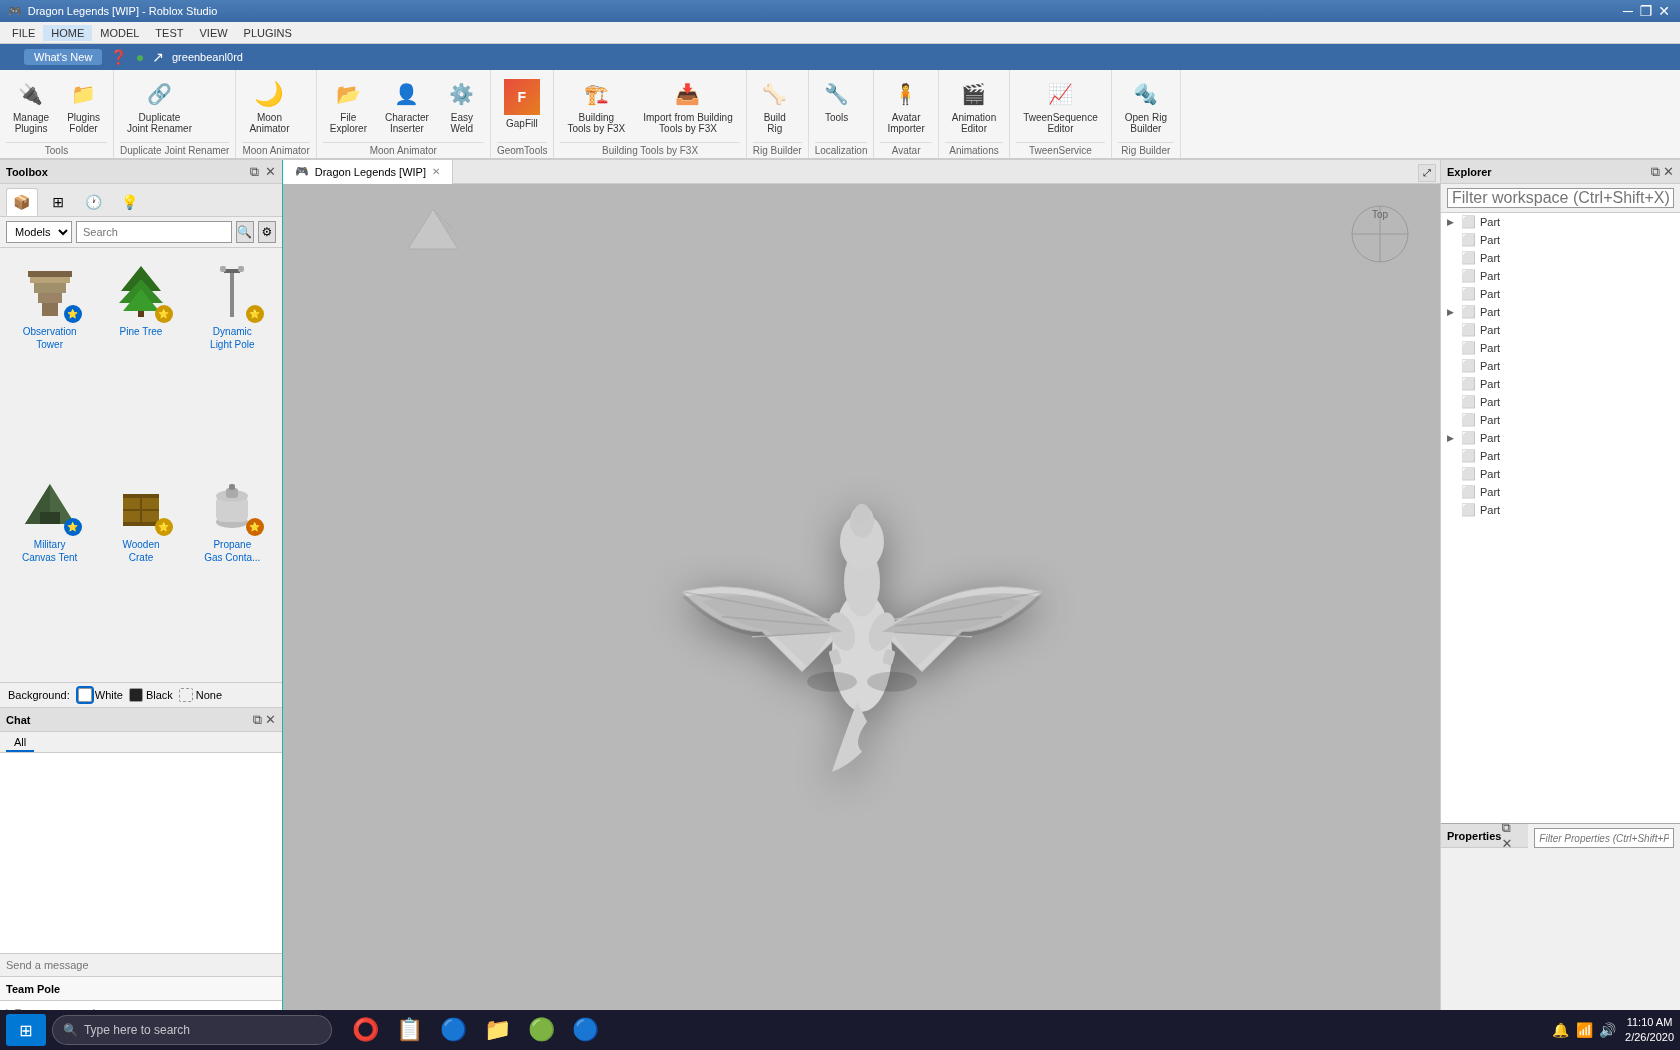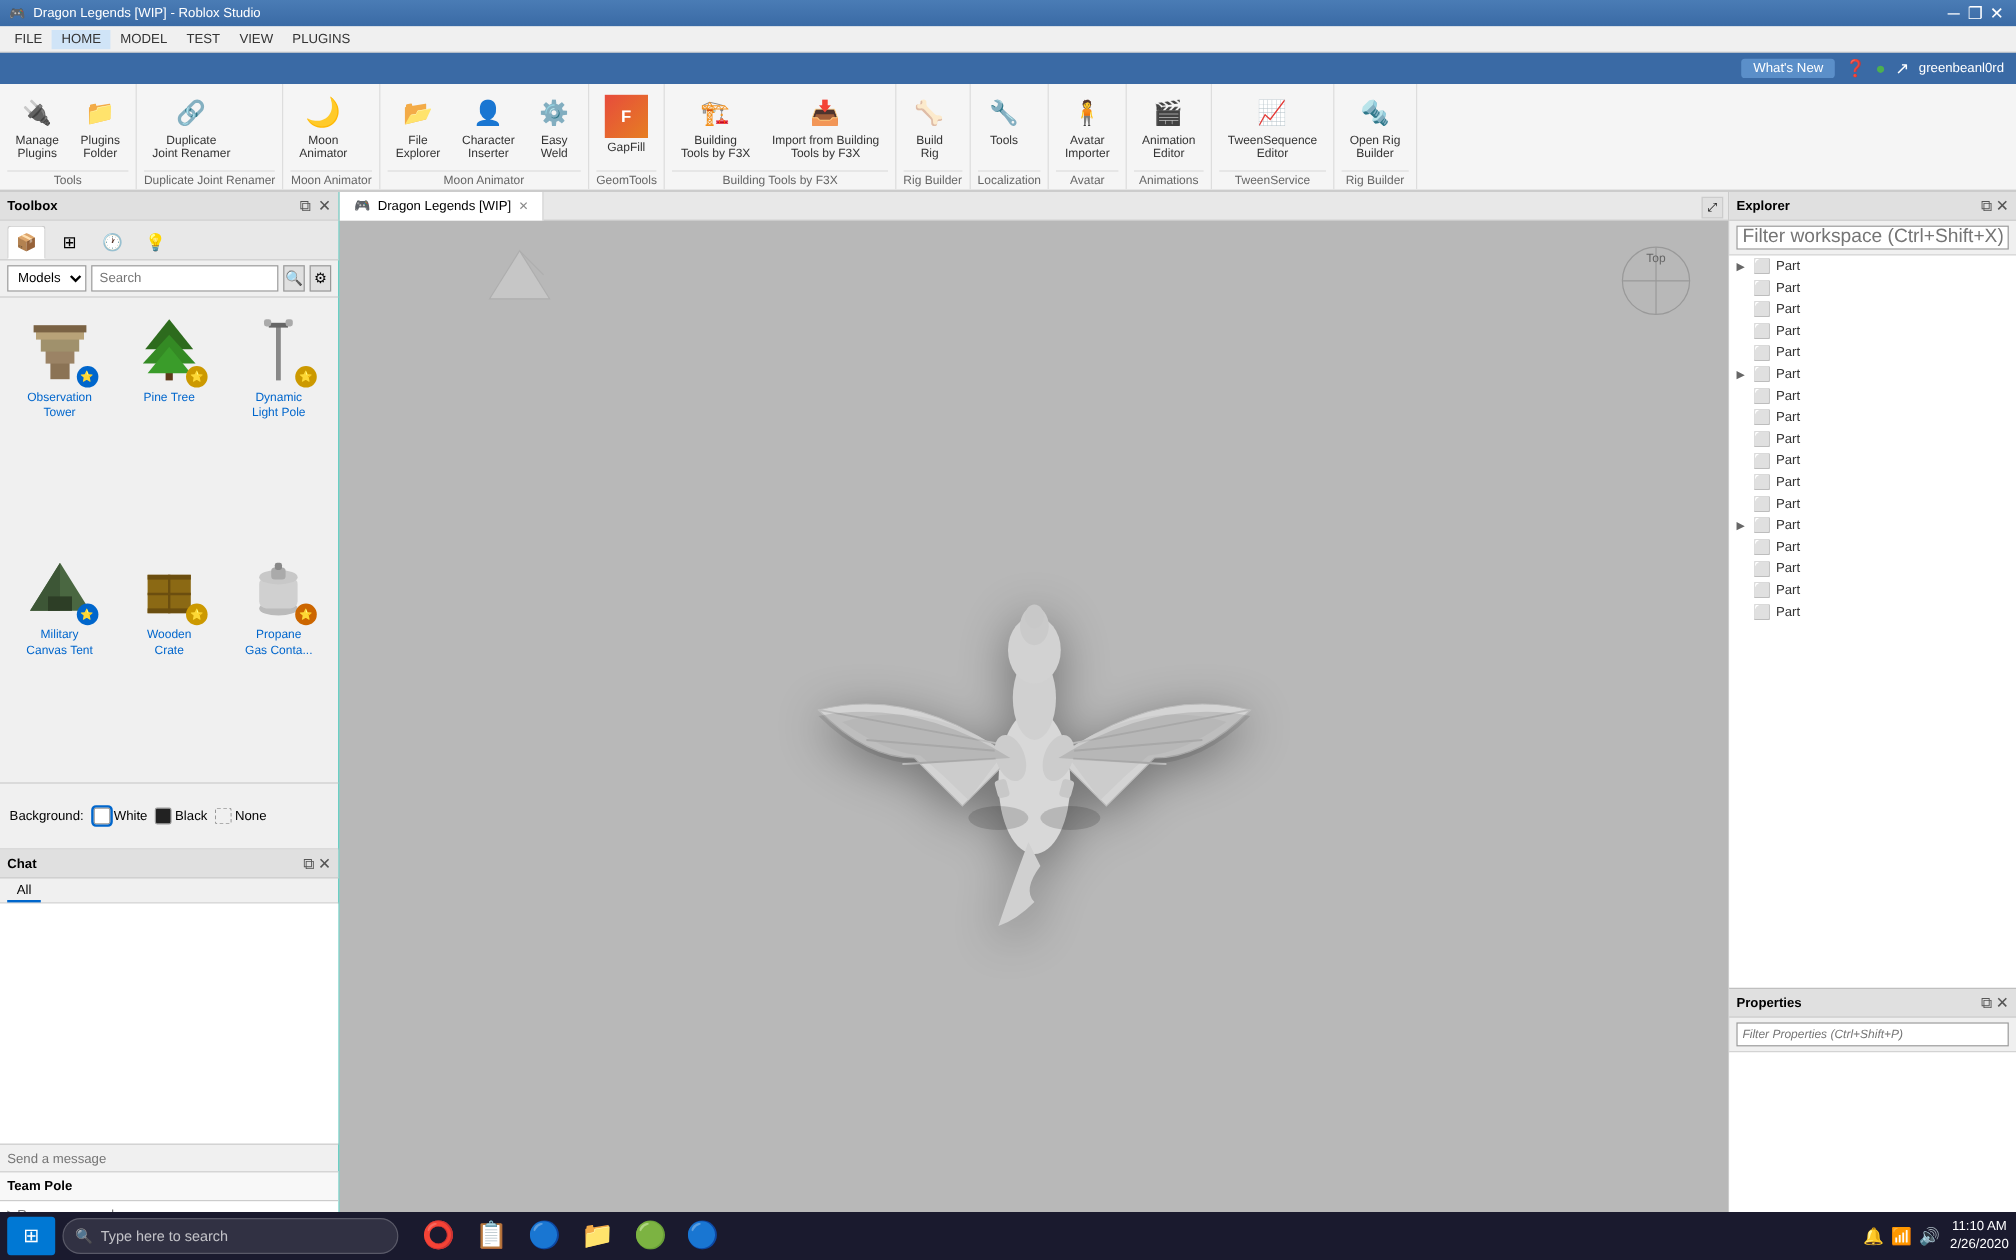--- a/index.html
+++ b/index.html
@@ -91,22 +91,21 @@
       justify-content: center;
       font-size: 20px;
     }
 
     
     #top-bar {
       height: 26px;
       background: #3a6aa5;
       display: flex;
       align-items: center;
-      justify-content: flex-end;
-      padding: 0 10px;
+      padding: 0 24px;
       gap: 8px;
     }
     .top-bar-btn {
       background: #5b8fc9;
       color: white;
       border: none;
       border-radius: 3px;
       padding: 2px 10px;
       font-size: 11px;
       cursor: pointer;
@@ -248,21 +247,21 @@
       justify-content: center;
       font-size: 9px;
       color: white;
     }
     .badge-blue { background: #0066cc; }
     .badge-yellow { background: #cc9900; }
     .badge-orange { background: #cc6600; }
 
     
     #bg-controls {
-      padding: 20px 8px;
+      padding: 5px 8px;
       display: flex;
       align-items: center;
       gap: 8px;
       border-top: 1px solid #ccc;
       font-size: 11px;
     }
     .bg-radio-group { display: flex; gap: 6px; }
     .bg-radio-item { display: flex; align-items: center; gap: 3px; cursor: pointer; }
     .bg-swatch { width: 14px; height: 14px; border: 1px solid #999; border-radius: 2px; }
 
@@ -449,21 +448,20 @@
       cursor: pointer;
       color: #333;
     }
     .explorer-item .chevron { font-size: 9px; color: #666; width: 10px; }
     .explorer-item .item-icon { font-size: 12px; }
 
     
     #properties-panel {
       height: 200px;
       display: flex;
-      flex-direction: column;
     }
     #properties-header {
       height: 24px;
       background: #e0e0e0;
       display: flex;
       align-items: center;
       justify-content: space-between;
       padding: 0 6px;
       border-bottom: 1px solid #ccc;
       font-size: 11px;

